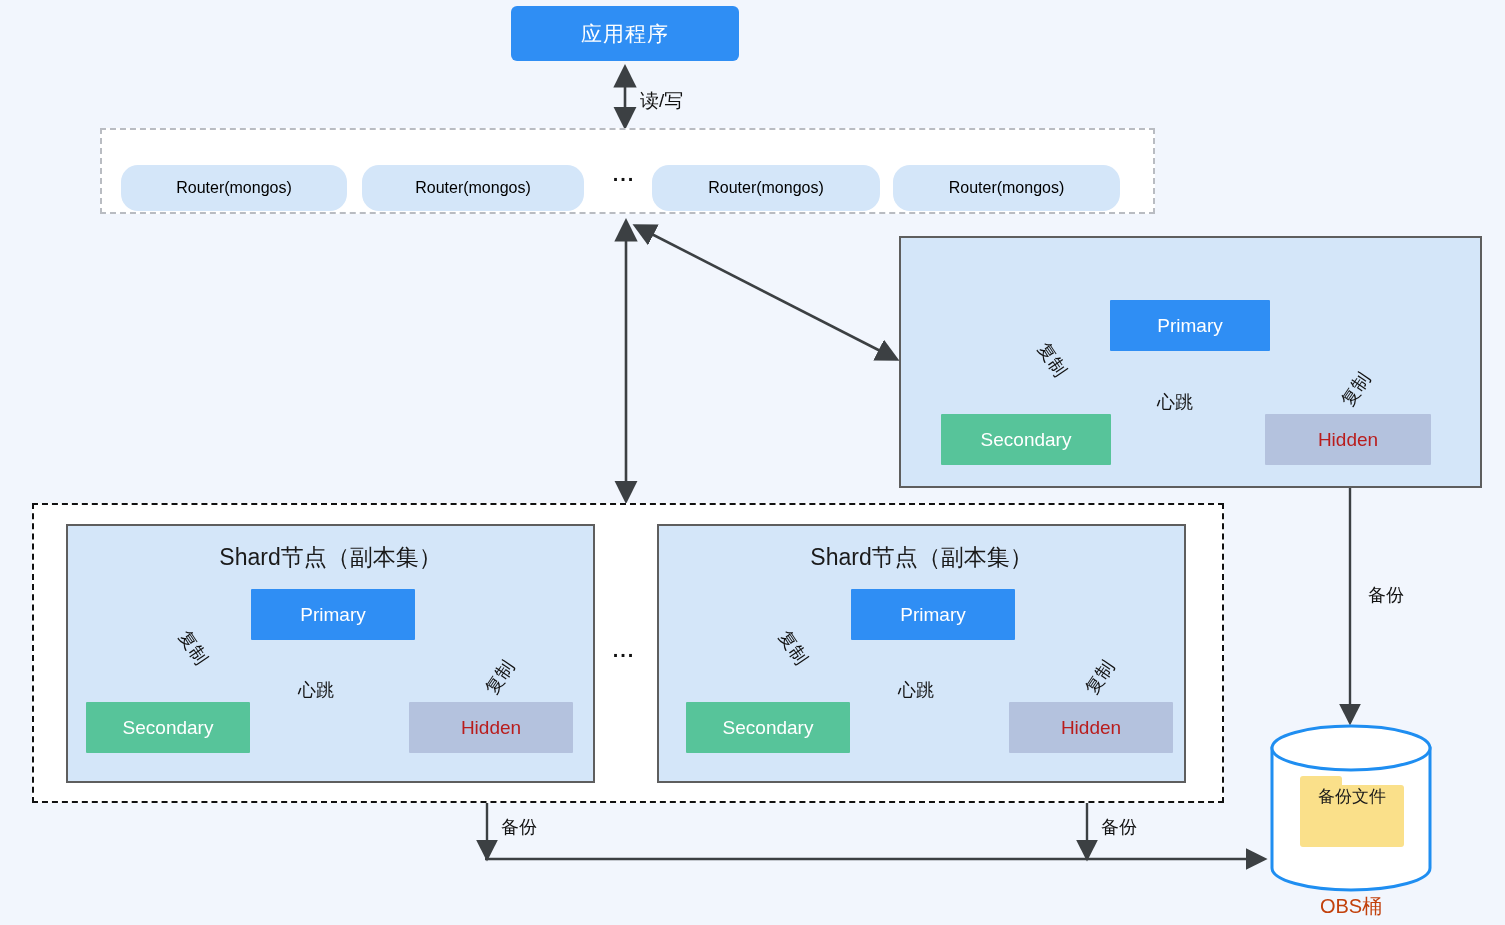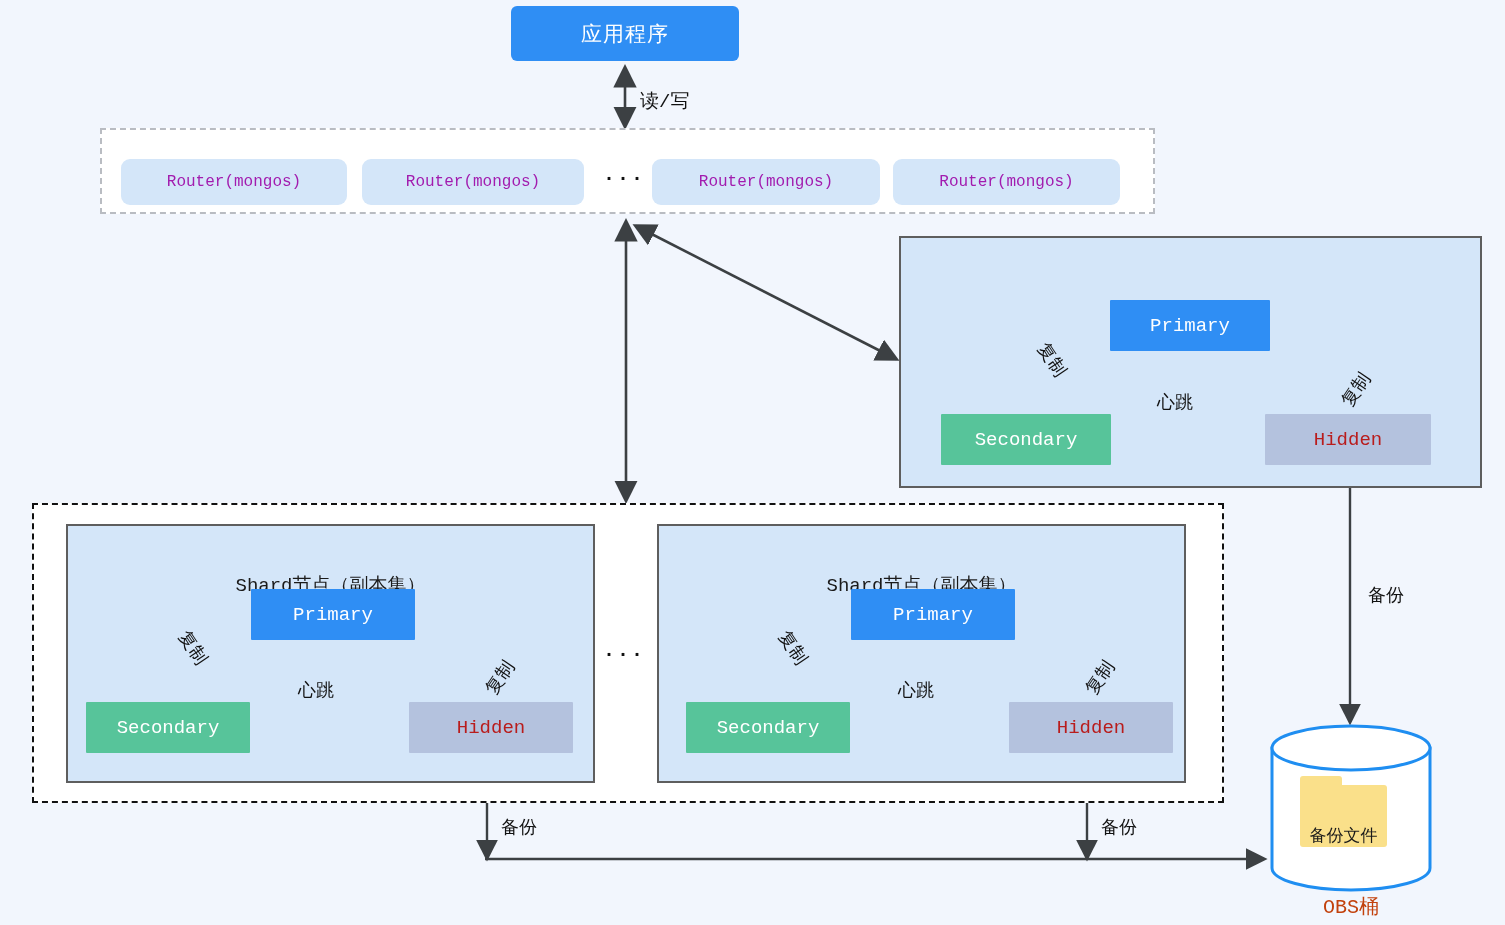--- a/index.html
+++ b/index.html
@@ -4,40 +4,40 @@
 <style>
   html,body{margin:0;padding:0;}
   body{
     width:1505px;height:925px;
     background:#f2f6fd;
     font-family:"Liberation Sans","DejaVu Sans",sans-serif;
     position:relative;
     overflow:hidden;
     color:#1a1a1a;
   }
-  #stage{position:absolute;left:0;top:0;width:1505px;height:925px;font-family:Liberation Mono, monospace;}
+  #stage{position:absolute;left:0;top:0;width:1505px;height:925px;}
   svg.edges{position:absolute;left:0;top:0;width:1505px;height:925px;pointer-events:none;}
 
   .node{position:absolute;box-sizing:border-box;display:flex;align-items:center;justify-content:center;text-align:center;}
 
   
   .app-box{
     left:511px;top:6px;width:228px;height:55px;
     background:#2f8ef4;color:#ffffff;border-radius:6px;
     font-size:21px;letter-spacing:1px;
   }
 
   
   .router-container{
     left:100px;top:128px;width:1055px;height:86px;
     border:2px dashed #b9bcc2;background:#ffffff;
   }
   .router-box{
-    background:#d4e6f9;border-radius:9px;height:46px;top:159px;
-    font-size:16px;color:#a21caf;
+    background:#d4e6f9;border-radius:17px;height:46px;top:165px;
+    font-size:16px;color:#000000;
   }
   .r1{left:121px;width:226px;}
   .r2{left:362px;width:222px;}
   .r3{left:652px;width:228px;}
   .r4{left:893px;width:227px;}
   .router-ellipsis{
     left:600px;top:151px;width:48px;height:46px;
     font-size:20px;color:#111;letter-spacing:2px;font-weight:700;
   }
 
@@ -54,21 +54,21 @@
   
   .shard-container{
     left:32px;top:503px;width:1192px;height:300px;
     border:2px dashed #111111;background:#ffffff;
   }
   .shard-box{
     background:#d4e6f9;border:2px solid #5e5e5e;height:259px;top:524px;
   }
   .s1{left:66px;width:529px;}
   .s2{left:657px;width:529px;}
-  .shard-title{height:36px;top:539px;font-size:19px;color:#1a1a1a;margin-top:28px;}
+  .shard-title{height:36px;top:539px;font-size:23px;color:#1a1a1a;}
   .st1{left:66px;width:529px;}
   .st2{left:657px;width:529px;}
   .shard-ellipsis{
     left:600px;top:630px;width:48px;height:40px;
     font-size:20px;color:#111;letter-spacing:2px;font-weight:700;
   }
 
   
   .member{border-radius:1px;font-size:19px;height:51px;}
   .m-primary{background:#2f8ef4;color:#ffffff;}
@@ -109,22 +109,22 @@
   .lbl-s2-rep-l{left:793px;top:626px;}
   .lbl-s2-rep-r{left:1084px;top:626px;}
   .lbl-s2-heart{left:898px;top:678px;}
   .lbl-s2-backup{left:1101px;top:815px;}
   .obs-label{
     position:absolute;left:1268px;top:893px;width:166px;height:26px;
     display:flex;align-items:center;justify-content:center;
     font-size:20px;color:#c2410c;
   }
   .obs-folder{
-    position:absolute;left:1300px;top:785px;width:87px;height:62px;
-    background:#fae08a;display:flex;align-items:flex-end;justify-content:center;
+    position:absolute;left:1300px;top:785px;width:104px;height:62px;
+    background:#fae08a;display:flex;align-items:flex-start;justify-content:center;
     font-size:17px;color:#1a1a1a;border-radius:0 3px 3px 3px;
   }
   .obs-folder-tab{
     position:absolute;left:1300px;top:776px;width:42px;height:11px;
     background:#fae08a;border-radius:3px 3px 0 0;
   }
 </style>
 </head>
 <body>
 

